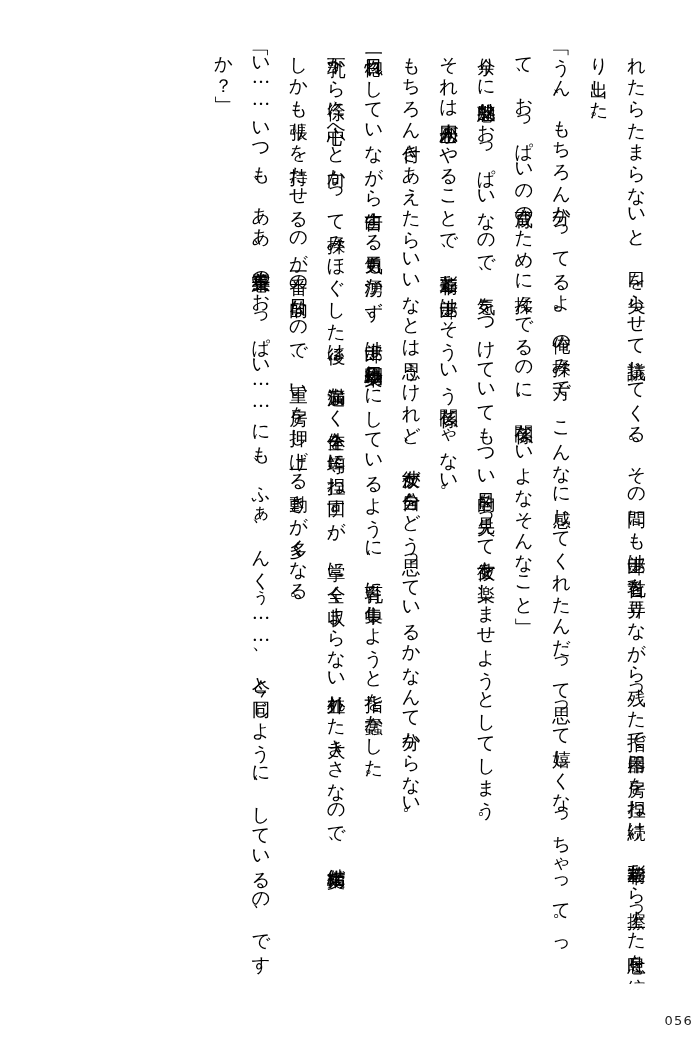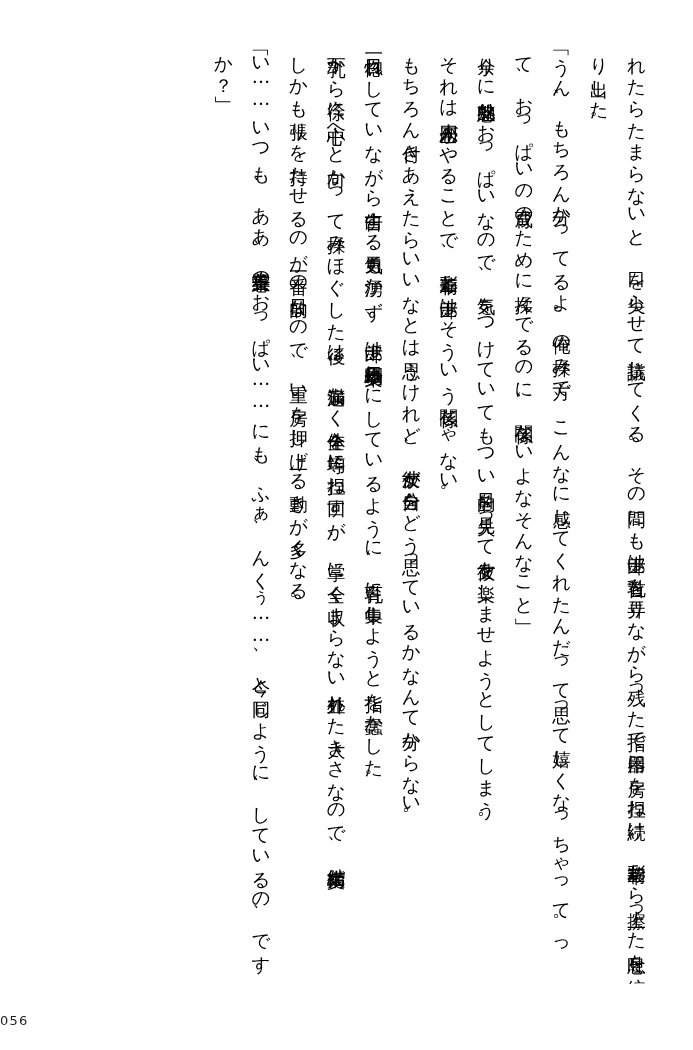--- a/index.html
+++ b/index.html
@@ -46,21 +46,21 @@
     margin: 0;
     padding: 0;
     text-indent: 0;
   }
 
   .page-number {
     position: absolute;
     bottom: 22px;
     left: 0;
     width: 100%;
-    text-align: left;
+    text-align: right;
     font-size: 13px;
     letter-spacing: 1.2px;
     font-family: "DejaVu Sans", "Liberation Sans", sans-serif;
     color: #222222;
   }
 </style>
 </head>
 <body>
 
 <div class="page">

